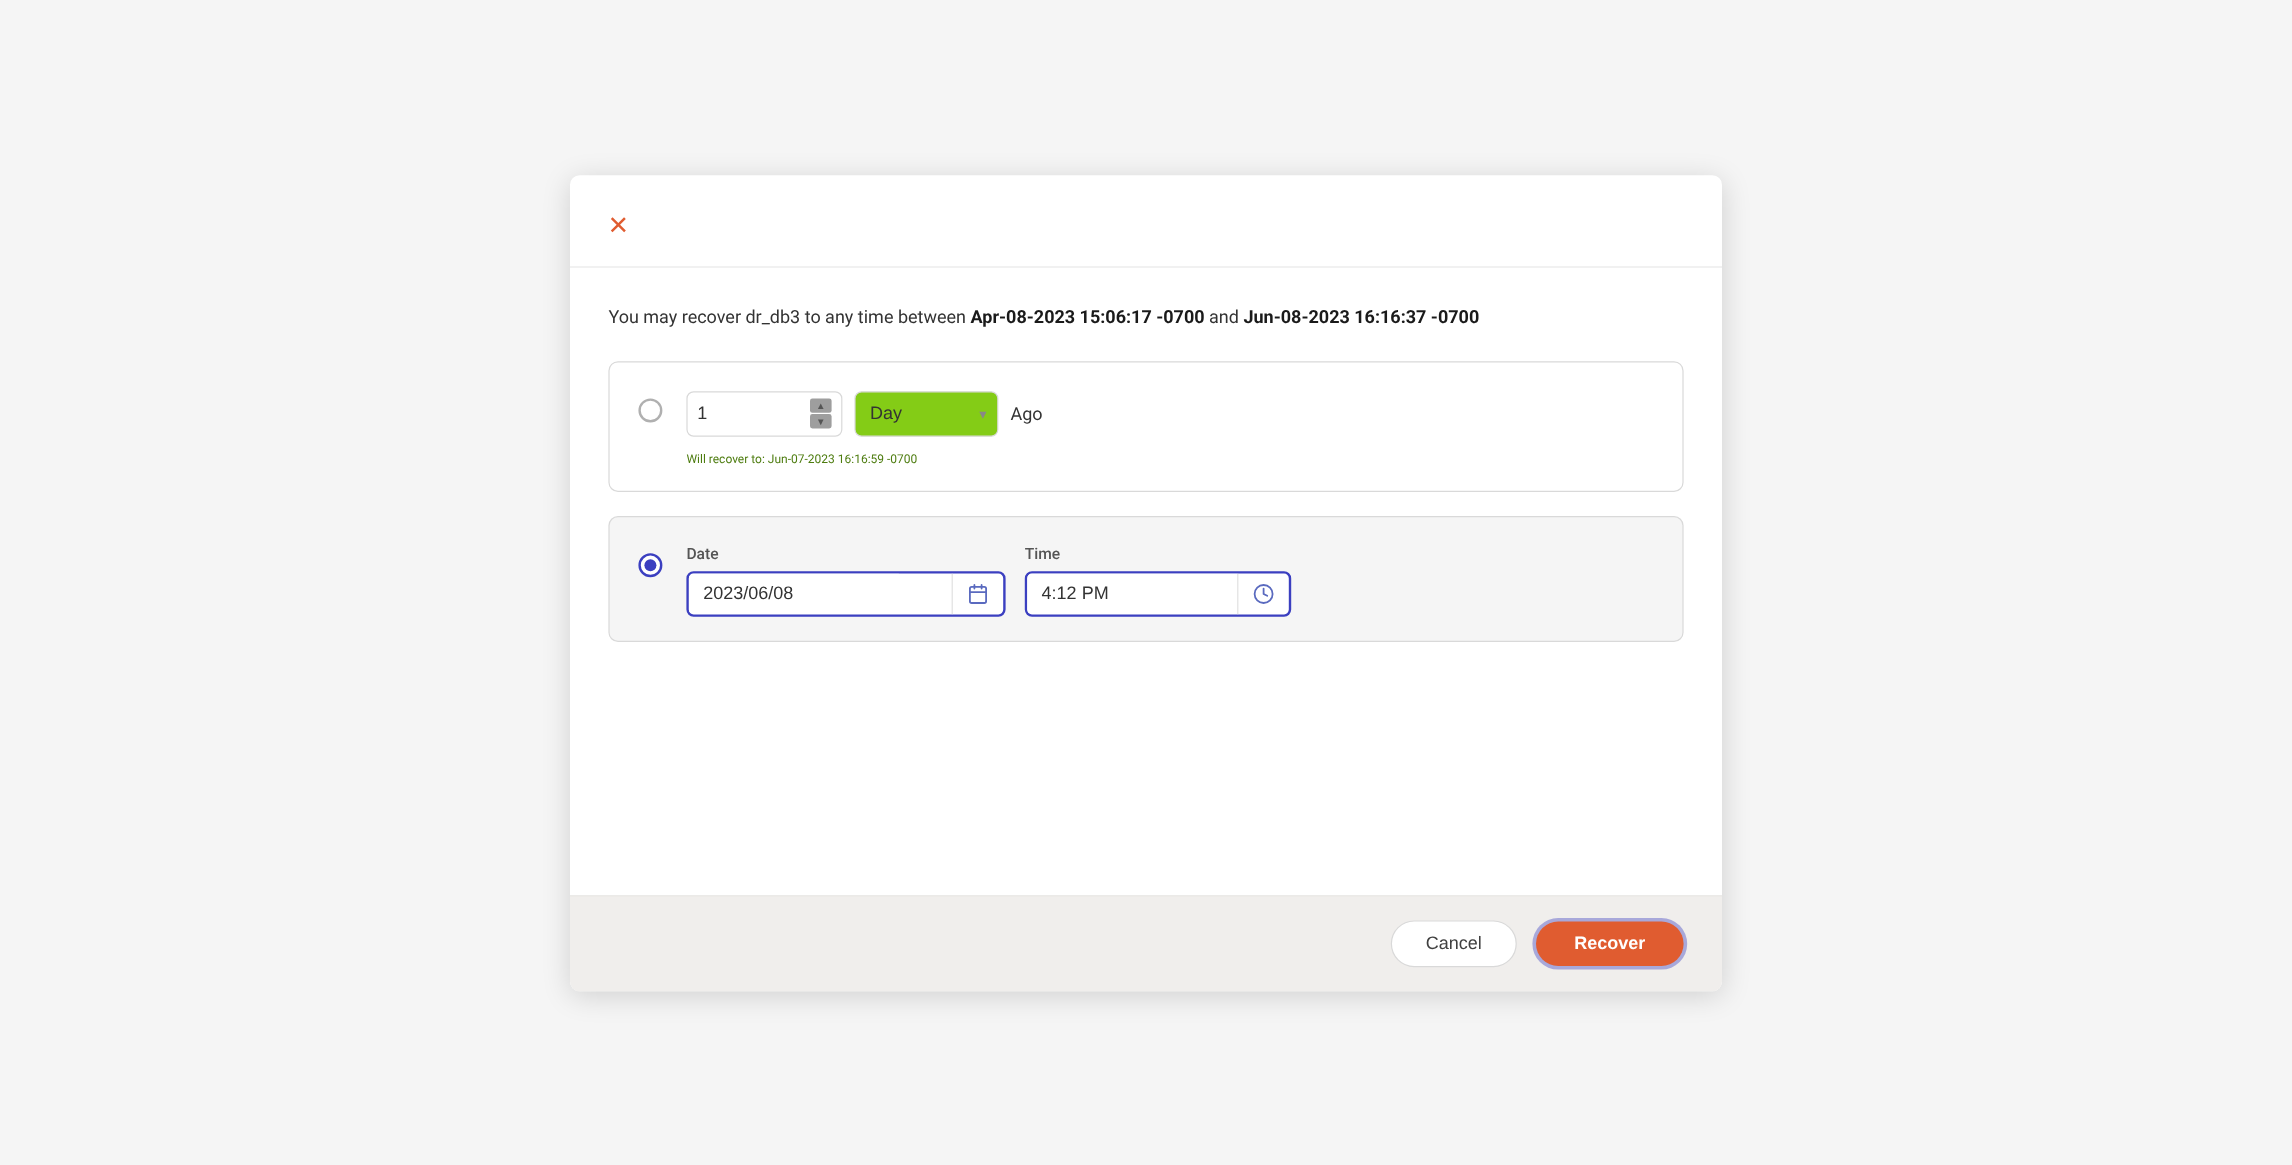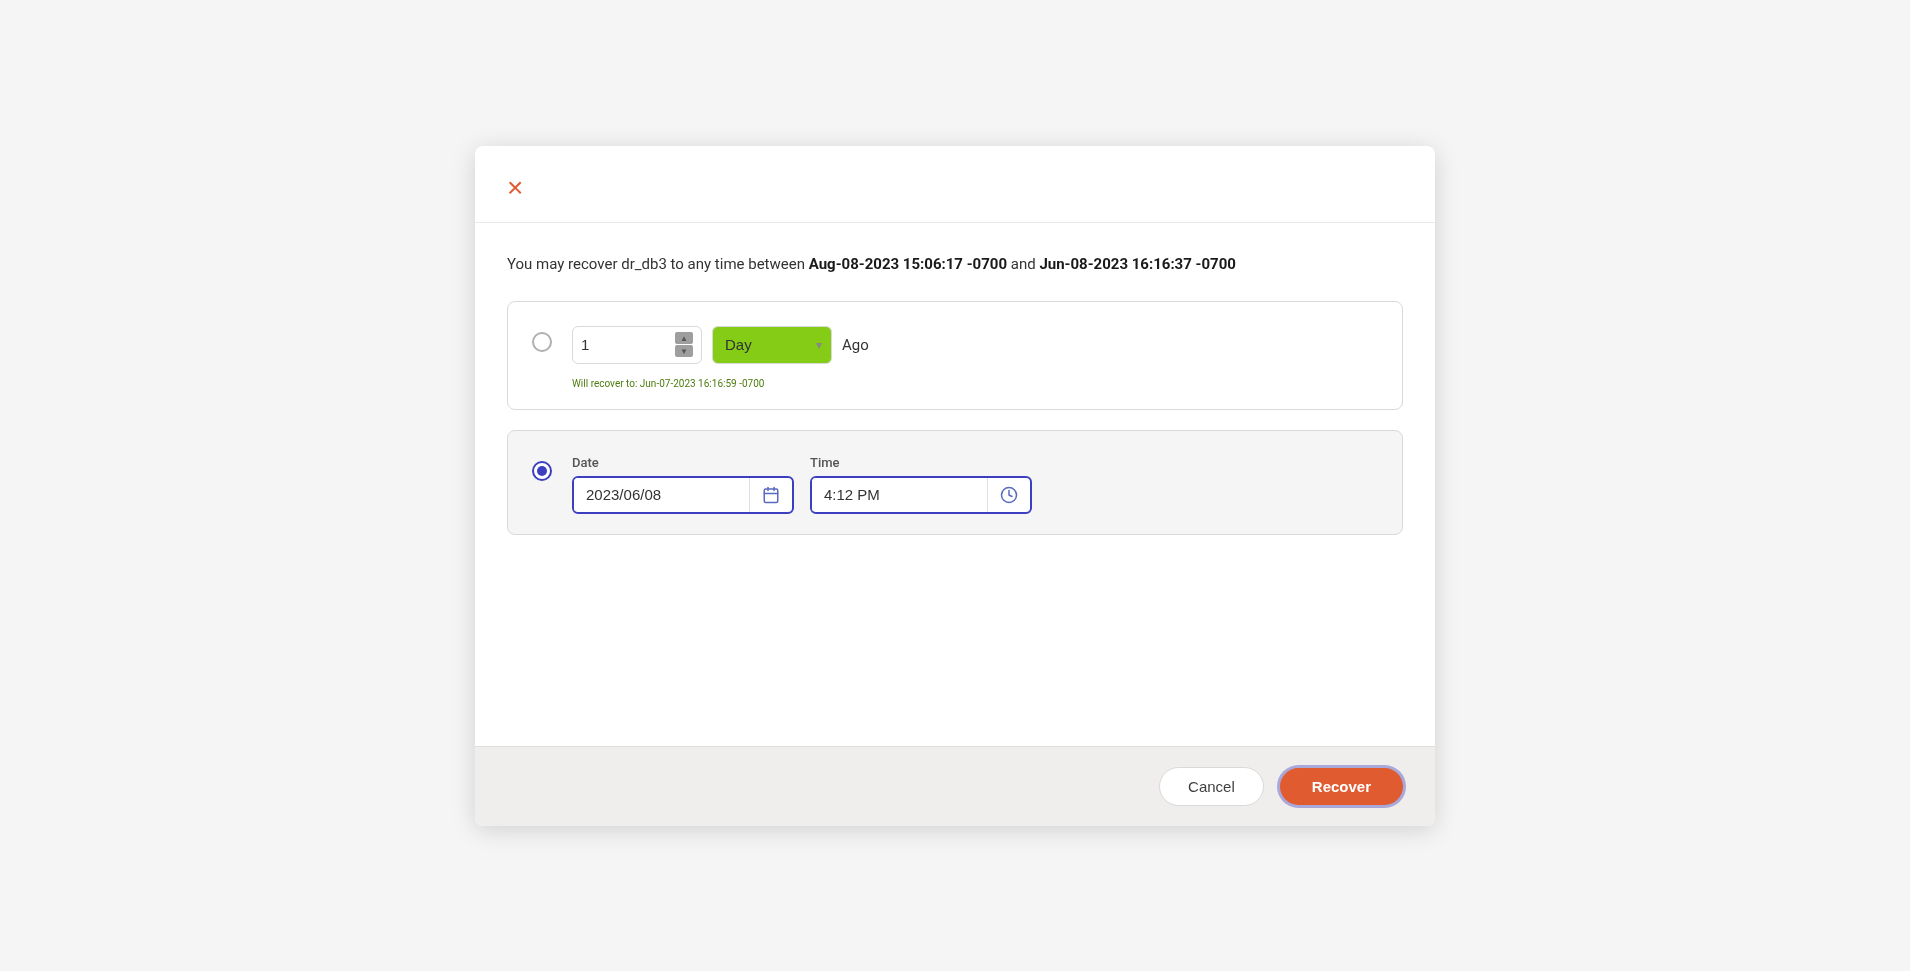--- a/index.html
+++ b/index.html
@@ -237,20 +237,21 @@
       border-left: 1px solid #e0e0e0;
       padding: 8px 12px;
       cursor: pointer;
       color: #5a6abf;
       font-size: 18px;
     }
     
     .date-highlight {
       border: 2.5px solid #3b3fc0;
       border-radius: 6px;
+      gap: 44px;
     }
     .time-highlight {
       border: 2.5px solid #3b3fc0;
       border-radius: 6px;
     }
     
     .modal-footer {
       background: #f0eeec;
       border-top: 1px solid #e0dedd;
       padding: 20px 32px;
@@ -290,21 +291,21 @@
 
 <div class="modal">
 
   <div class="modal-header">
     <button class="close-btn">×</button>
   </div>
 
   <div class="modal-body">
 
     <p class="info-text">
-      <span>You may recover dr_db3 to any time between </span><strong>Aug-08-2023 15:06:17 -0700</strong><span> and </span><strong>Jun-08-2023 16:16:37 -0700</strong>
+      <span>You may recover dr_db3 to any time between </span><strong>Apr-08-2023 15:06:17 -0700</strong><span> and </span><strong>Jun-08-2023 16:16:37 -0700</strong>
     </p>
 
     <div class="option-card">
       <div class="radio-btn"></div>
       <div class="option-content">
         <div class="option-row">
           <div class="number-input">
             <input type="text" value="1" style="">
             <div class="spinner-btns">
               <button class="spinner-btn">▲</button>

